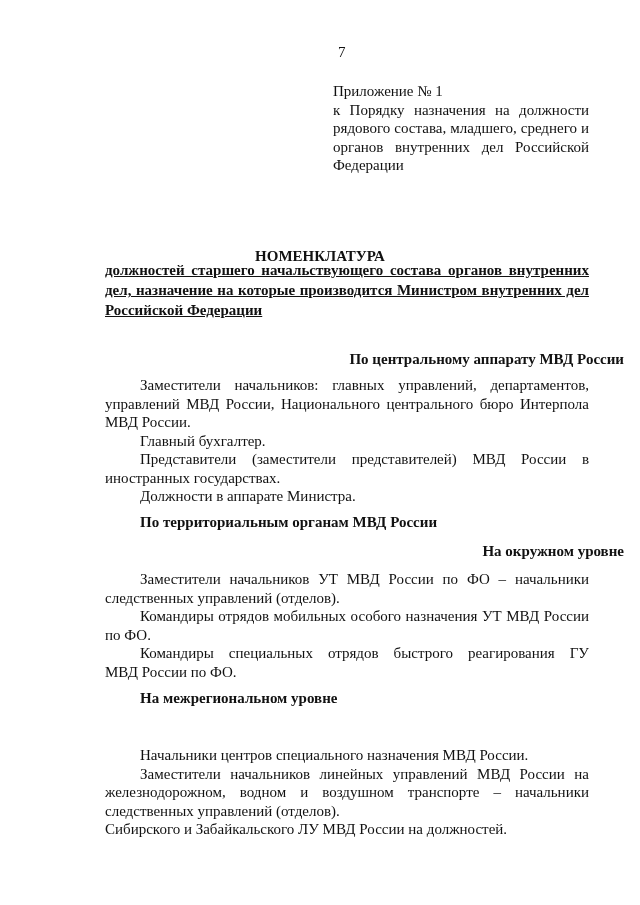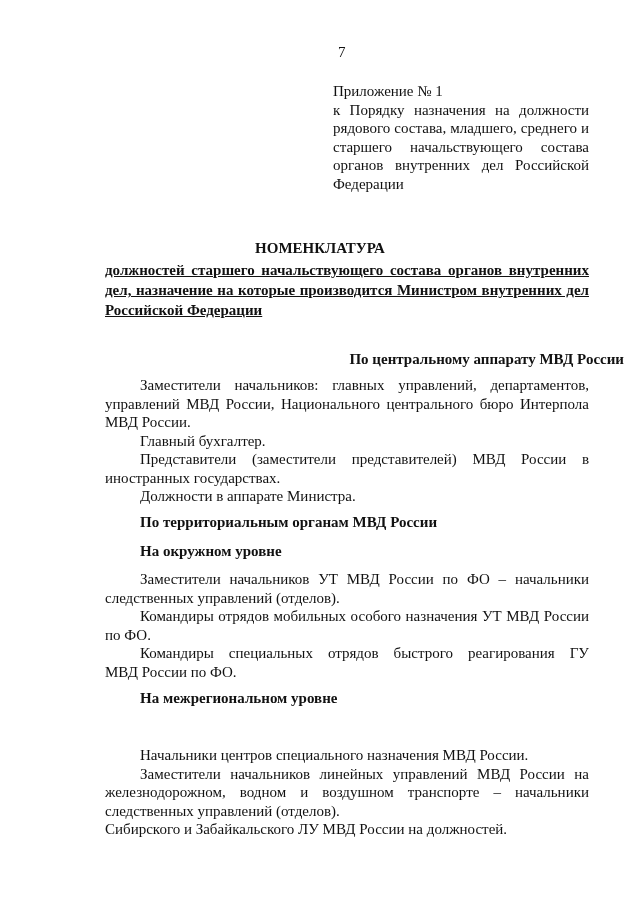--- a/index.html
+++ b/index.html
@@ -3,40 +3,39 @@
 <meta charset="utf-8">
 <style>
   html, body { margin: 0; padding: 0; background: #ffffff; }
   body { width: 640px; height: 905px; position: relative; overflow: hidden;
          font-family: "Liberation Serif", "DejaVu Serif", serif; color: #111; }
   .page { position: absolute; left: 0; top: 0; width: 640px; height: 905px; }
   .pnum { position: absolute; left: 338px; top: 44px; width: 20px; font-size: 15px; }
   .appendix { position: absolute; left: 333px; top: 82px; width: 256px; font-size: 15px; line-height: 18.5px; }
   .appendix .l { display: block; text-align: justify; text-align-last: justify; white-space: nowrap; }
   .appendix .l.first, .appendix .l.last { text-align-last: left; }
-  .title { position: absolute; left: 0; width: 640px; top: 240px; text-align: center; font-weight: bold; font-size: 15px; }
+  .title { position: absolute; left: 0; width: 640px; top: 248px; text-align: center; font-weight: bold; font-size: 15px; }
   .subtitle { position: absolute; left: 105px; top: 260px; width: 484px; font-weight: bold; font-size: 15px; line-height: 20px; text-decoration: underline; }
   .jl { display: block; text-align: justify; text-align-last: justify; white-space: nowrap; }
   .jl.last { text-align-last: left; }
   .body { position: absolute; left: 105px; width: 484px; font-size: 15px; line-height: 18.5px; }
   .h { font-weight: bold; padding-left: 35px; }
   .ind { padding-left: 35px; }
 </style>
 </head>
 <body>
 
 <div class="page">
 
   <div class="pnum">7</div>
 
   <div class="appendix">
     <span class="l first">Приложение № 1</span>
     <span class="l">к Порядку назначения на должности</span>
     <span class="l">рядового состава, младшего, среднего и</span>
-    <span class="l">старшего начальствующего состава</span>
     <span class="l">органов внутренних дел Российской</span>
     <span class="l last">Федерации</span>
   </div>
 
   <div class="title">НОМЕНКЛАТУРА</div>
 
   <div class="subtitle">
     <span class="jl">должностей старшего начальствующего состава органов внутренних</span>
     <span class="jl">дел, назначение на которые производится Министром внутренних дел</span>
     <span class="jl last">Российской Федерации</span>
@@ -48,21 +47,21 @@
     <span class="jl ind">Заместители начальников: главных управлений, департаментов,</span>
     <span class="jl">управлений МВД России, Национального центрального бюро Интерпола</span>
     <span class="jl last">МВД России.</span>
     <span class="jl last ind">Главный бухгалтер.</span>
     <span class="jl ind">Представители (заместители представителей) МВД России в</span>
     <span class="jl last">иностранных государствах.</span>
     <span class="jl last ind">Должности в аппарате Министра.</span>
   </div>
 
   <div class="body h" style="top:513px;">По территориальным органам МВД России</div>
-  <div class="body h" style="top:542px;">На окружном уровне</div>
+  <div class="body h" style="top:542px;text-align:right;">На окружном уровне</div>
 
   <div class="body" style="top:570px;">
     <span class="jl ind">Заместители начальников УТ МВД России по ФО – начальники</span>
     <span class="jl last">следственных управлений (отделов).</span>
     <span class="jl ind">Командиры отрядов мобильных особого назначения УТ МВД России</span>
     <span class="jl last">по ФО.</span>
     <span class="jl ind">Командиры специальных отрядов быстрого реагирования ГУ</span>
     <span class="jl last">МВД России по ФО.</span>
   </div>
 

